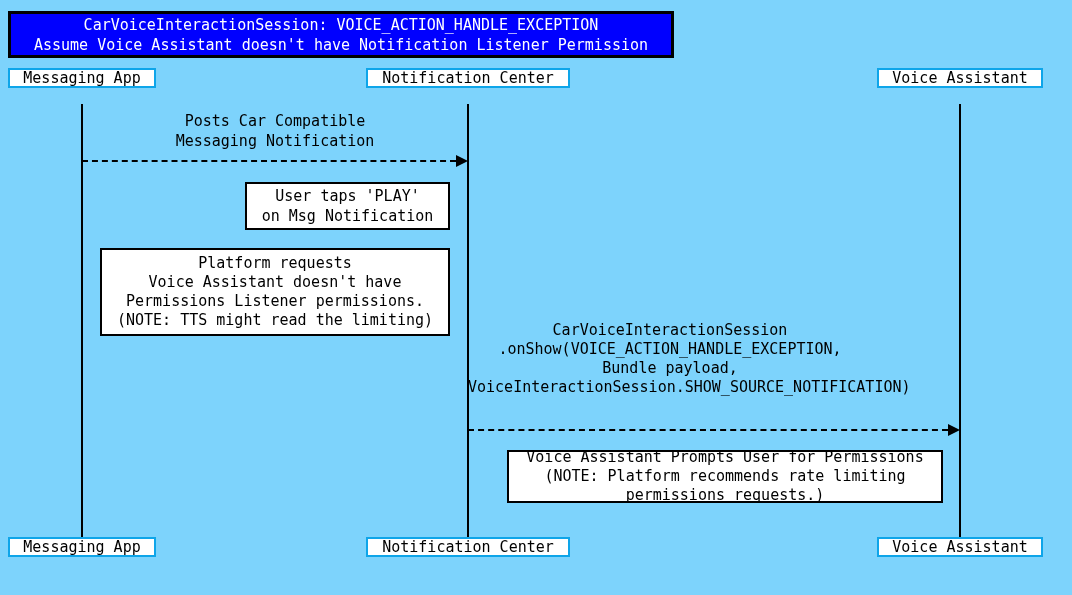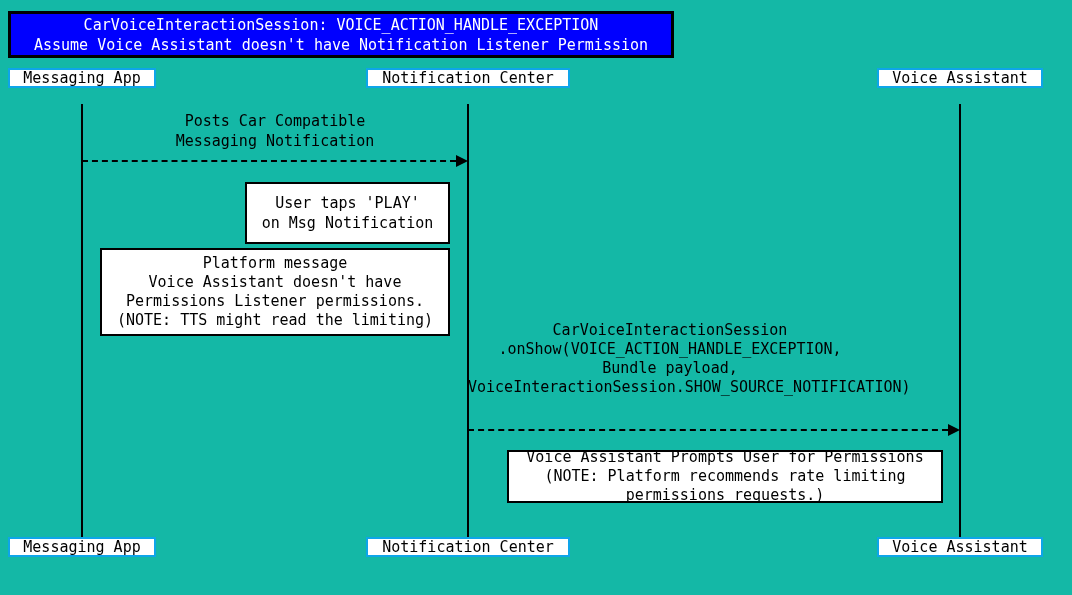--- a/index.html
+++ b/index.html
@@ -3,21 +3,21 @@
 <meta charset="utf-8">
 <style>
   * { margin: 0; padding: 0; box-sizing: border-box; }
   html, body { background: #f8f8f8; }
   body { font-family: "DejaVu Sans Mono", "Liberation Mono", monospace; }
 
   .canvas {
     position: relative;
     width: 1072px;
     height: 595px;
-    background: #14b8a6;
+    background: #7dd3fc;
     overflow: hidden;
     font-size: 15px;
     color: #000;
   }
 
   
   .title-box {
     position: absolute;
     left: 8px; top: 11px;
     width: 666px; height: 47px;
@@ -96,21 +96,21 @@
     position: absolute;
     background: #ffffff;
     border: 2px solid #000;
     display: flex;
     flex-direction: column;
     justify-content: center;
     align-items: center;
     text-align: center;
     white-space: nowrap;
   }
-  #note1 { left: 245px; top: 182px; width: 205px; height: 62px; line-height: 20px; }
+  #note1 { left: 245px; top: 182px; width: 205px; height: 48px; line-height: 20px; }
   #note2 { left: 100px; top: 248px; width: 350px; height: 88px; line-height: 19px; }
   #note3 { left: 507px; top: 450px; width: 436px; height: 53px; line-height: 19px; }
 </style>
 </head>
 <body>
 
 <div class="canvas">
 
   <div class="title-box" style="background: rgb(0, 0, 255); color: rgb(255, 255, 255);">
     <div>CarVoiceInteractionSession: VOICE_ACTION_HANDLE_EXCEPTION</div>
@@ -131,21 +131,21 @@
   </div>
   <div class="msg-line" id="msg1-line"></div>
   <div class="arrowhead" id="msg1-head"></div>
 
   <div class="note" id="note1">
     <div>User taps 'PLAY'</div>
     <div>on Msg Notification</div>
   </div>
 
   <div class="note" id="note2">
-    <div>Platform message</div>
+    <div>Platform requests</div>
     <div>Voice Assistant doesn't have</div>
     <div>Permissions Listener permissions.</div>
     <div>(NOTE: TTS might read the limiting)</div>
   </div>
 
   <div class="msg-label" id="msg2-label">
     <div>CarVoiceInteractionSession</div>
     <div>.onShow(VOICE_ACTION_HANDLE_EXCEPTION,</div>
     <div>Bundle payload,</div>
     <div>VoiceInteractionSession.SHOW_SOURCE_NOTIFICATION)</div>

